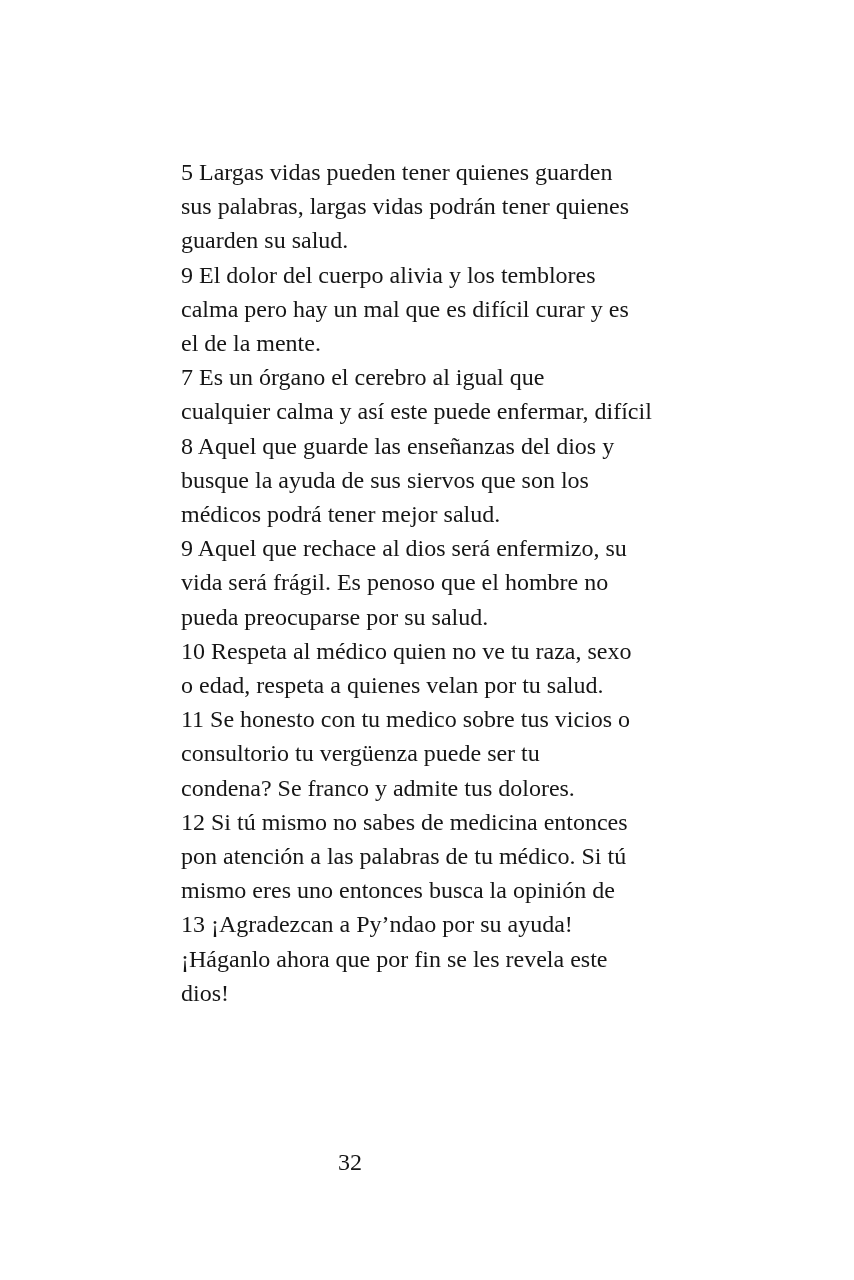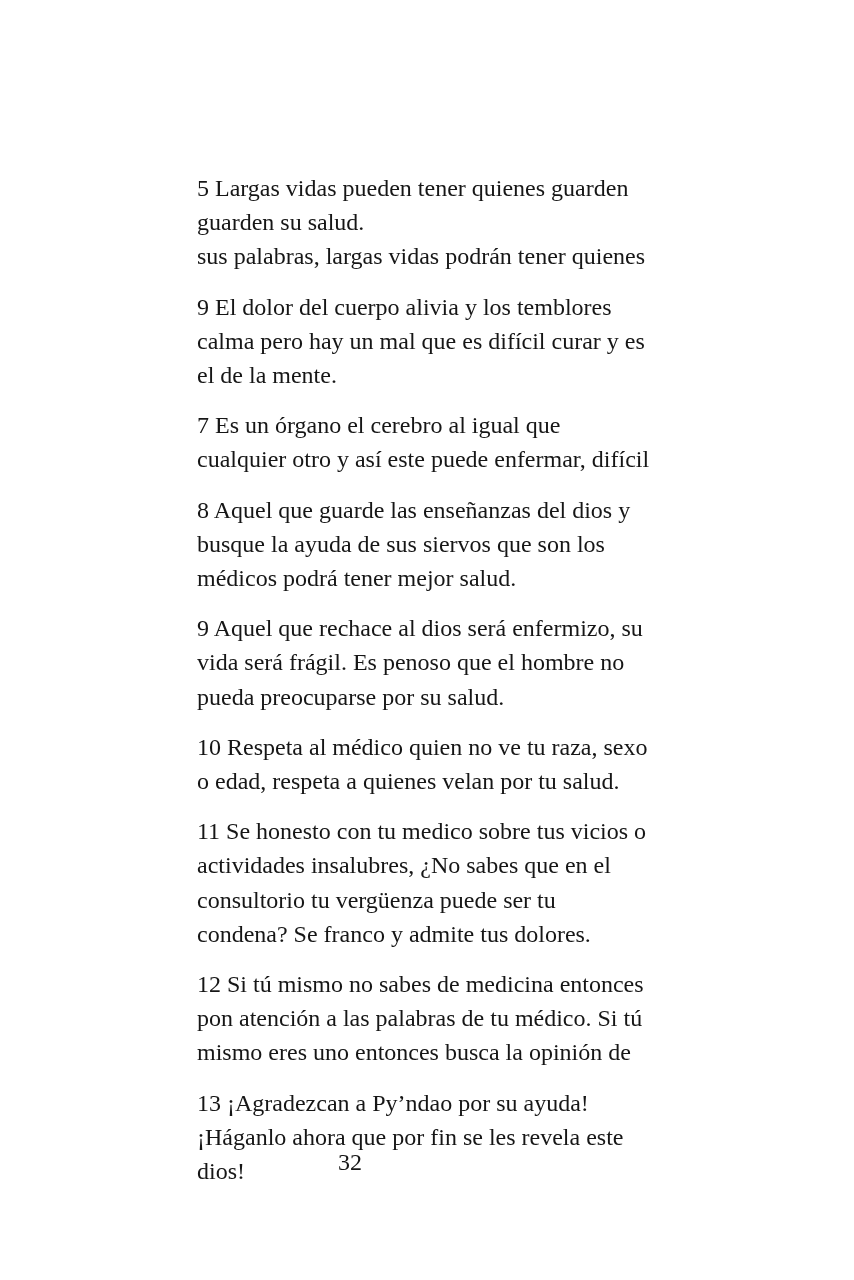--- a/index.html
+++ b/index.html
@@ -17,21 +17,21 @@
     color: #161616;
   }
   .text-block {
     position: absolute;
     left: 181px;
     top: 155px;
     font-size: 24px;
     line-height: 34.2px;
   }
   .verse {
-    margin: 16px;
+    margin: 0;
     padding: 0;
   }
   .line {
     white-space: nowrap;
   }
   .page-number {
     position: absolute;
     left: 0;
     top: 1145px;
     width: 700px;
@@ -41,33 +41,33 @@
   }
 </style>
 </head>
 <body>
 
 <div class="page">
   <div class="text-block">
 
     <div class="verse">
       <div class="line">5 Largas vidas pueden tener quienes guarden</div>
+      <div class="line">sus palabras, largas vidas podrán tener quienes</div>
       <div class="line">guarden su salud.</div>
-      <div class="line">sus palabras, largas vidas podrán tener quienes</div>
     </div>
 
     <div class="verse">
       <div class="line">9 El dolor del cuerpo alivia y los temblores</div>
       <div class="line">calma pero hay un mal que es difícil curar y es</div>
       <div class="line">el de la mente.</div>
     </div>
 
     <div class="verse">
       <div class="line">7 Es un órgano el cerebro al igual que</div>
-      <div class="line">cualquier otro y así este puede enfermar, difícil</div>
+      <div class="line">cualquier calma y así este puede enfermar, difícil</div>
     </div>
 
     <div class="verse">
       <div class="line">8 Aquel que guarde las enseñanzas del dios y</div>
       <div class="line">busque la ayuda de sus siervos que son los</div>
       <div class="line">médicos podrá tener mejor salud.</div>
     </div>
 
     <div class="verse">
       <div class="line">9 Aquel que rechace al dios será enfermizo, su</div>
@@ -75,21 +75,20 @@
       <div class="line">pueda preocuparse por su salud.</div>
     </div>
 
     <div class="verse">
       <div class="line">10 Respeta al médico quien no ve tu raza, sexo</div>
       <div class="line">o edad, respeta a quienes velan por tu salud.</div>
     </div>
 
     <div class="verse">
       <div class="line">11 Se honesto con tu medico sobre tus vicios o</div>
-      <div class="line">actividades insalubres, ¿No sabes que en el</div>
       <div class="line">consultorio tu vergüenza puede ser tu</div>
       <div class="line">condena? Se franco y admite tus dolores.</div>
     </div>
 
     <div class="verse">
       <div class="line">12 Si tú mismo no sabes de medicina entonces</div>
       <div class="line">pon atención a las palabras de tu médico. Si tú</div>
       <div class="line">mismo eres uno entonces busca la opinión de</div>
     </div>
 

